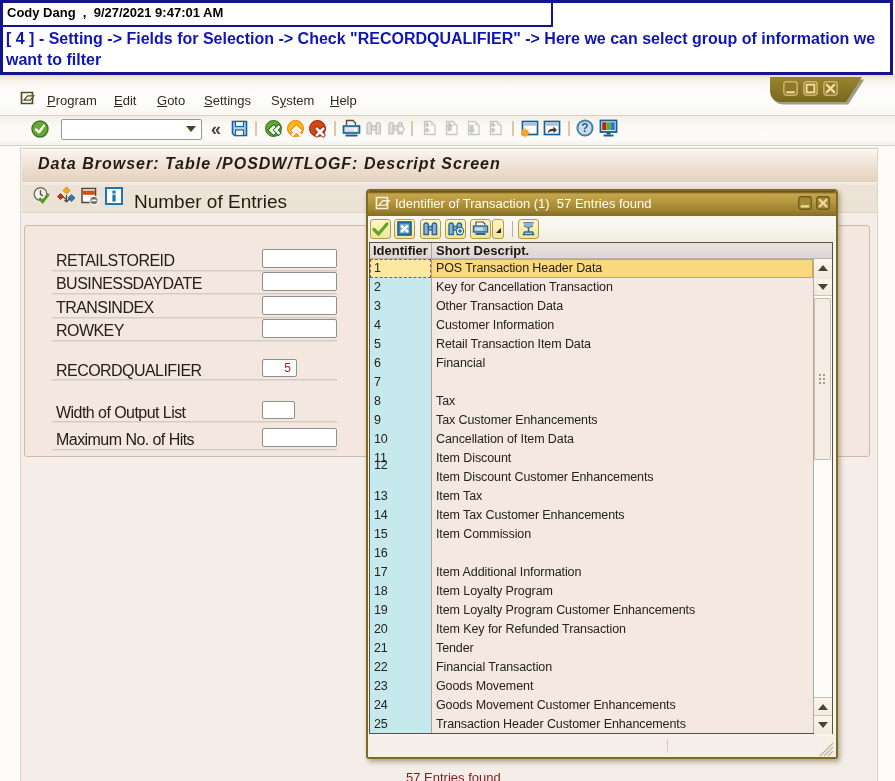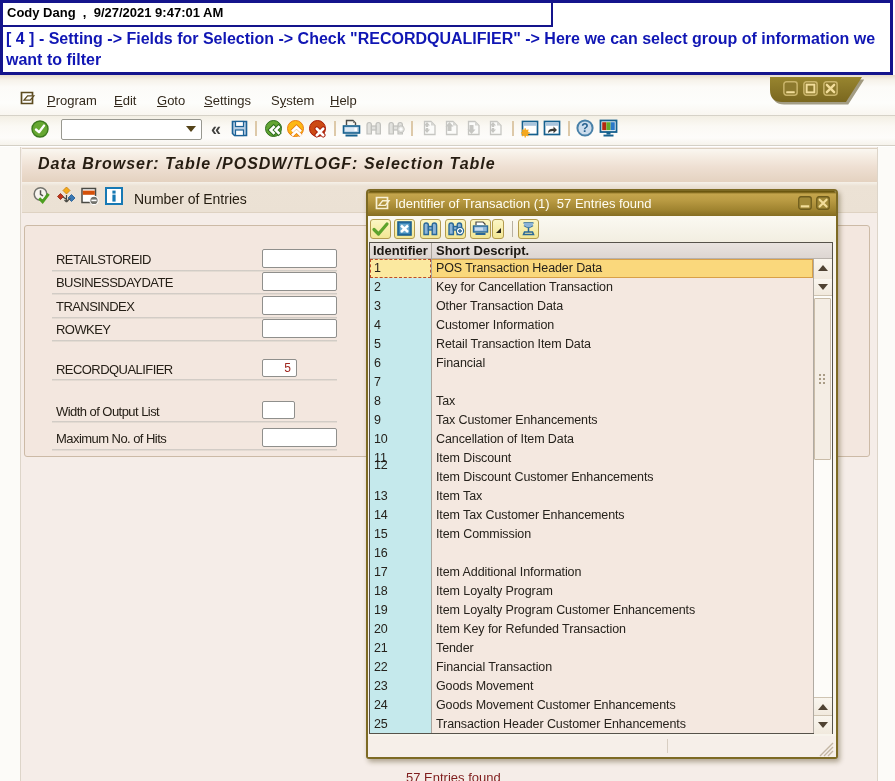--- a/index.html
+++ b/index.html
@@ -1,19 +1,19 @@
 <!DOCTYPE html>
 <html><head><meta charset="utf-8"><style>
 html,body{margin:0;padding:0;}
 body{width:895px;height:781px;position:relative;overflow:hidden;
  font-family:"Liberation Sans",sans-serif;font-size:13px;background:#fff;}
 .abs{position:absolute;}
 .mitem{position:absolute;top:93px;color:#33291c;font-size:13px;}
 .tsep{position:absolute;top:121px;width:2px;height:15px;background:#ddc9a9;}
-.flabel{position:absolute;color:#262018;font-size:13px;letter-spacing:-0.55px;white-space:nowrap;}
+.flabel{position:absolute;color:#262018;font-size:16px;letter-spacing:-0.55px;white-space:nowrap;}
 .fline{position:absolute;left:52px;width:285px;height:2px;background:linear-gradient(#c9c5c0,#ece2d8);}
 .fbox{position:absolute;left:262px;background:#fff;border:1px solid #8f8f8c;border-radius:2px;box-sizing:border-box;}
 .pbtn{position:absolute;top:28px;width:21px;height:20px;background:linear-gradient(#fcf6c4,#f2e694);
  border:1px solid #b39b4e;border-radius:3px;box-sizing:border-box;}
 .prow{position:absolute;height:19px;color:#26221c;font-size:12.5px;letter-spacing:-0.1px;white-space:nowrap;overflow:hidden;}
 .tri-u{width:0;height:0;border-left:5px solid transparent;border-right:5px solid transparent;
  border-bottom:6px solid #4f4232;position:absolute;}
 .tri-d{width:0;height:0;border-left:5px solid transparent;border-right:5px solid transparent;
  border-top:6px solid #4f4232;position:absolute;}
 </style></head><body>
@@ -165,21 +165,21 @@
 </svg>
 <svg class="abs" style="left:823px;top:81px" width="15" height="15" viewBox="0 0 14 14">
 <rect x="0.8" y="0.8" width="12.4" height="12.4" rx="2.4" fill="#8d7a2e" stroke="#c9b46a" stroke-width="1.4"></rect>
 <path d="M3.6 3.6 L10.4 10.4 M10.4 3.6 L3.6 10.4" stroke="#f2dd9a" stroke-width="2.2" stroke-linecap="round"></path>
 </svg>
 <div class="abs" style="left:0;top:147px;width:895px;height:634px;background:#fcfbf8"></div>
 <div class="abs" style="left:21px;top:147px;width:856px;height:634px;background:#f5ede8"></div>
 <div class="abs" style="left:20px;top:147px;width:1px;height:634px;background:#ddd5c9"></div>
 <div class="abs" style="left:877px;top:147px;width:1px;height:634px;background:#ddd5c9"></div>
 <div class="abs" style="left:22px;top:148px;width:855px;height:34px;background:linear-gradient(#faf7f1 0,#f7f0e7 5px,#eedfd2 55%,#e4d2c0 100%);border-top:1px solid #dcd0c0;box-sizing:border-box"></div>
-<div class="abs" style="left:38px;top:155px;font-weight:bold;font-style:italic;font-size:16px;letter-spacing:1px;color:#261d12">Data Browser: Table /POSDW/TLOGF: Selection Table</div>
+<div class="abs" style="left:38px;top:155px;font-weight:bold;font-style:italic;font-size:16px;letter-spacing:1px;color:#261d12">Data Browser: Table /POSDW/TLOGF: Descript Screen</div>
 <div class="abs" style="left:22px;top:182px;width:855px;height:31px;background:linear-gradient(#f6f1e9 0,#ece2d5 4px,#ebe1d4 100%);border-bottom:1px solid #ded2c2;box-sizing:border-box"></div>
 <svg class="abs" style="left:33px;top:186px" width="19" height="20" viewBox="0 0 19 20">
 <circle cx="7.5" cy="8" r="6.3" fill="#f7f4ee" stroke="#73736d" stroke-width="1.5"></circle>
 <path d="M7.5 4.2 V8.3 L10 9.9" fill="none" stroke="#55554f" stroke-width="1.5"></path>
 <path d="M6.2 12.2 L9.6 15.8 L15.6 7.8" fill="none" stroke="#4d9e20" stroke-width="2.9"></path>
 </svg>
 <svg class="abs" style="left:57px;top:186px" width="19" height="20" viewBox="0 0 19 20">
 <path d="M9.5 1 L13 4.5 L9.5 8 L6 4.5 Z" fill="#f5ab19" stroke="#c87c10" stroke-width=".8"></path>
 <path d="M3.5 7.5 L6.5 10.5 L3.5 13.5 L0.5 10.5 Z" fill="#c03418" stroke="#902410" stroke-width=".8"></path>
 <path d="M14.5 8.5 L18 12 L14.5 15.5 L11 12 Z" fill="#3a78b4" stroke="#1c5890" stroke-width=".8"></path>
@@ -189,21 +189,21 @@
 <rect x="1" y="1.5" width="13.5" height="14" fill="#fff" stroke="#4a4a44" stroke-width="1.5"></rect>
 <rect x="1.8" y="3.6" width="12" height="4.2" fill="#d4500a"></rect>
 <circle cx="13" cy="13.4" r="4.2" fill="#73736d" stroke="#fff" stroke-width="1.1"></circle>
 <rect x="10.4" y="12.6" width="5.2" height="1.6" fill="#fff"></rect>
 </svg>
 <svg class="abs" style="left:105px;top:187px" width="18" height="18" viewBox="0 0 18 18">
 <rect x="1" y="1" width="16" height="16" fill="#fff" stroke="#1779b4" stroke-width="2"></rect>
 <rect x="7.4" y="3.6" width="3.2" height="3" fill="#1779b4"></rect>
 <rect x="7.4" y="7.6" width="3.2" height="7" fill="#1779b4"></rect>
 </svg>
-<div class="abs" style="left:134px;top:191px;color:#241c10;font-size:14px">Number of Entries</div>
+<div class="abs" style="left:134px;top:191px;color:#241c10;font-size:19px">Number of Entries</div>
 <div class="abs" style="left:24px;top:225px;width:846px;height:232px;background:#f3e7df;border:1px solid #ccbaa6;border-radius:3px;box-sizing:border-box"></div>
 <div class="flabel" style="left:56px;top:252px">RETAILSTOREID</div>
 <div class="fline" style="top:270px"></div>
 <div class="fbox" style="top:249px;width:75px;height:19px"></div>
 <div class="flabel" style="left:56px;top:275px">BUSINESSDAYDATE</div>
 <div class="fline" style="top:293px"></div>
 <div class="fbox" style="top:272px;width:75px;height:19px"></div>
 <div class="flabel" style="left:56px;top:299px">TRANSINDEX</div>
 <div class="fline" style="top:317px"></div>
 <div class="fbox" style="top:296px;width:75px;height:19px"></div>

